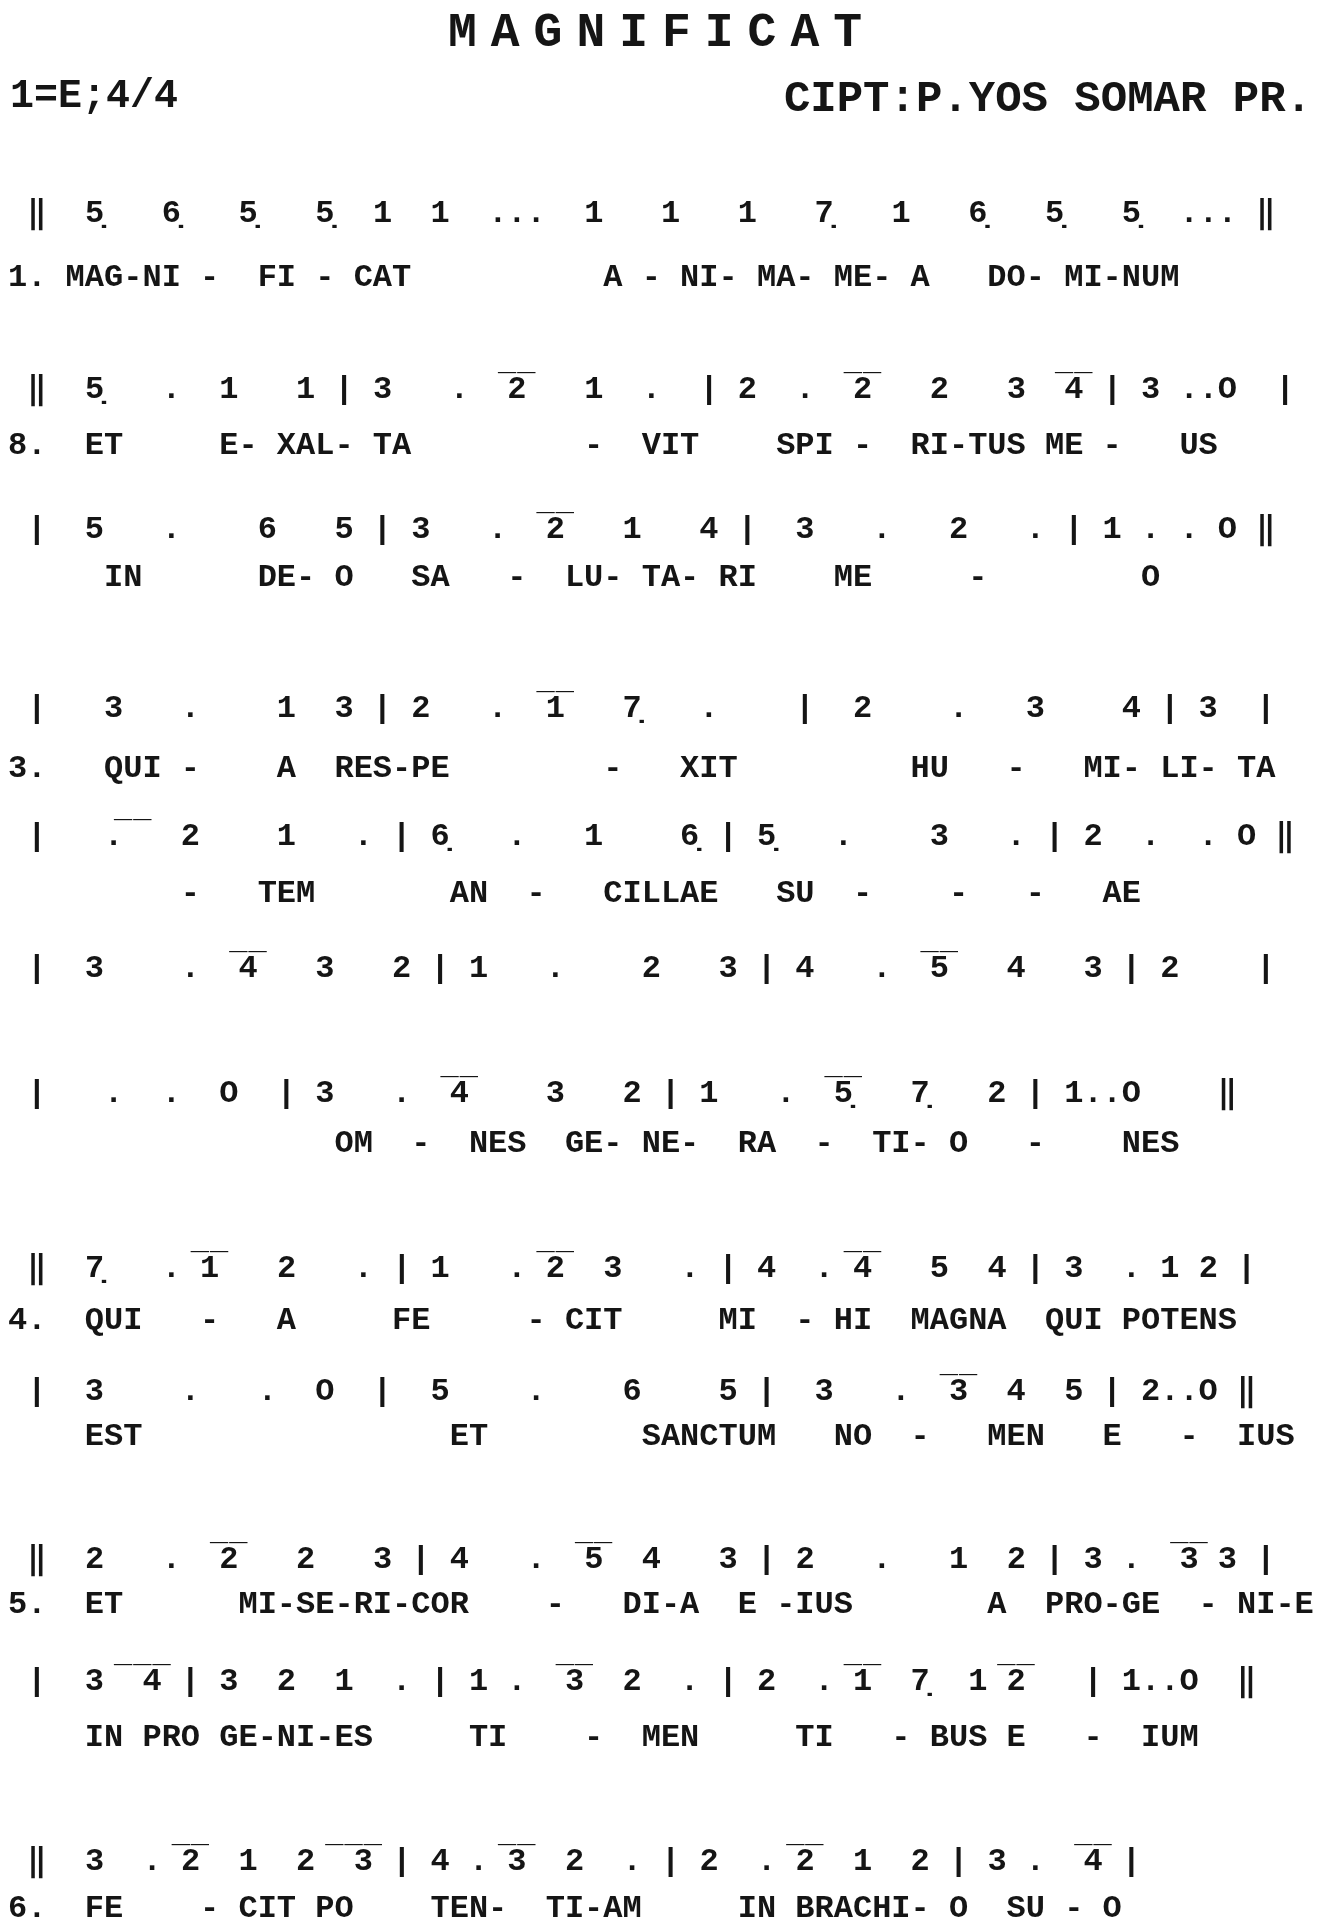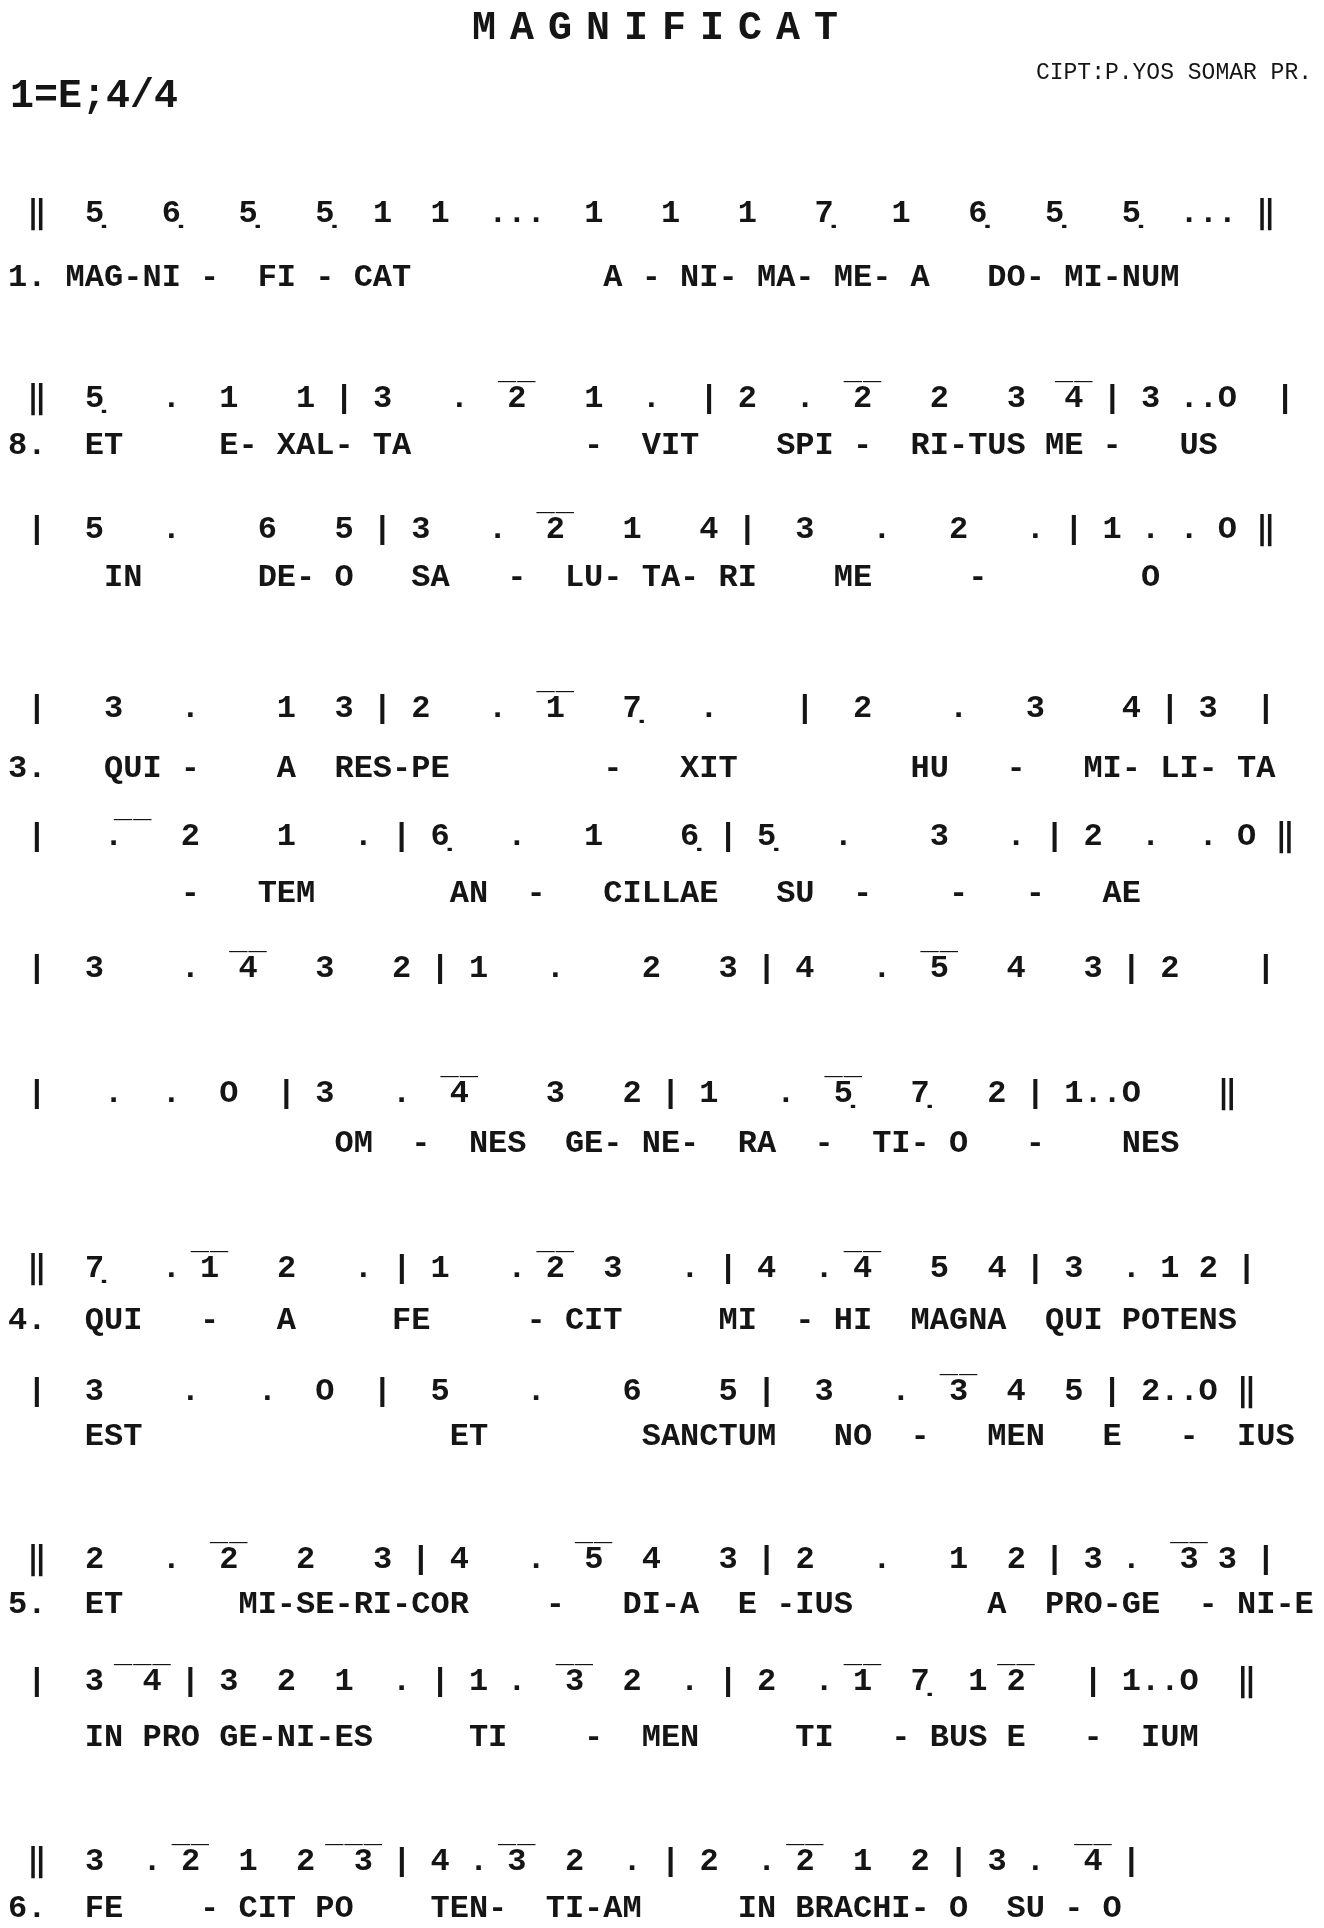--- a/index.html
+++ b/index.html
@@ -15,39 +15,39 @@
     overflow: hidden;
     font-family: "Liberation Mono", "DejaVu Sans Mono", monospace;
     color: #151515;
   }
   .doc-title {
     position: absolute;
     top: 6px;
     left: 0;
     width: 100%;
     text-align: center;
-    font-size: 40px;
+    font-size: 48px;
     font-weight: 700;
     letter-spacing: 14px;
     white-space: pre;
   }
   .meta-left {
     position: absolute;
     top: 74px;
     left: 10px;
     font-size: 40px;
     font-weight: 700;
     white-space: pre;
   }
   .meta-right {
     position: absolute;
-    top: 60px;
+    top: 74px;
     right: 12px;
-    font-size: 23px;
-    font-weight: 400;
+    font-size: 44px;
+    font-weight: 700;
     white-space: pre;
   }
   .row {
     position: absolute;
     left: 8px;
     font-size: 32px;
     font-weight: 700;
     line-height: 1;
     white-space: pre;
     letter-spacing: 0;
@@ -60,21 +60,21 @@
 <body>
 
 <div class="page">
   <div class="doc-title">MAGNIFICAT</div>
   <div class="meta-left">1=E;4/4</div>
   <div class="meta-right">CIPT:P.YOS SOMAR PR.</div>
 
   <div class="row notes" style="top:177px"> ‖  5̣   6̣   5̣   5̣  1  1  ...  1   1   1   7̣   1   6̣   5̣   5̣  ... ‖</div>
   <div class="row lyrics" style="top:241px">1. MAG-NI -  FI - CAT          A - NI- MA- ME- A   DO- MI-NUM</div>
 
-  <div class="row notes" style="top:362px"> ‖  5̣   .  1   1 | 3   .  ̅2̅   1  .  | 2  .  ̅2̅   2   3  ̅4̅ | 3 ..O  |</div>
+  <div class="row notes" style="top:353px"> ‖  5̣   .  1   1 | 3   .  ̅2̅   1  .  | 2  .  ̅2̅   2   3  ̅4̅ | 3 ..O  |</div>
   <div class="row lyrics" style="top:409px">8.  ET     E- XAL- TA         -  VIT    SPI -  RI-TUS ME -   US</div>
 
   <div class="row notes" style="top:493px"> |  5   .    6   5 | 3   .  ̅2̅   1   4 |  3   .   2   . | 1 . . O ‖</div>
   <div class="row lyrics" style="top:541px">     IN      DE- O   SA   -  LU- TA- RI    ME     -        O</div>
 
   <div class="row notes" style="top:672px"> |   3   .    1  3 | 2   .  ̅1̅   7̣   .    |  2    .   3    4 | 3  |</div>
   <div class="row lyrics" style="top:732px">3.   QUI -    A  RES-PE        -   XIT         HU   -   MI- LI- TA</div>
 
   <div class="row notes" style="top:800px"> |   .̅ ̅  2    1   . | 6̣   .   1    6̣ | 5̣   .    3   . | 2  .  . O ‖</div>
   <div class="row lyrics" style="top:857px">         -   TEM       AN  -   CILLAE   SU  -    -   -   AE</div>

